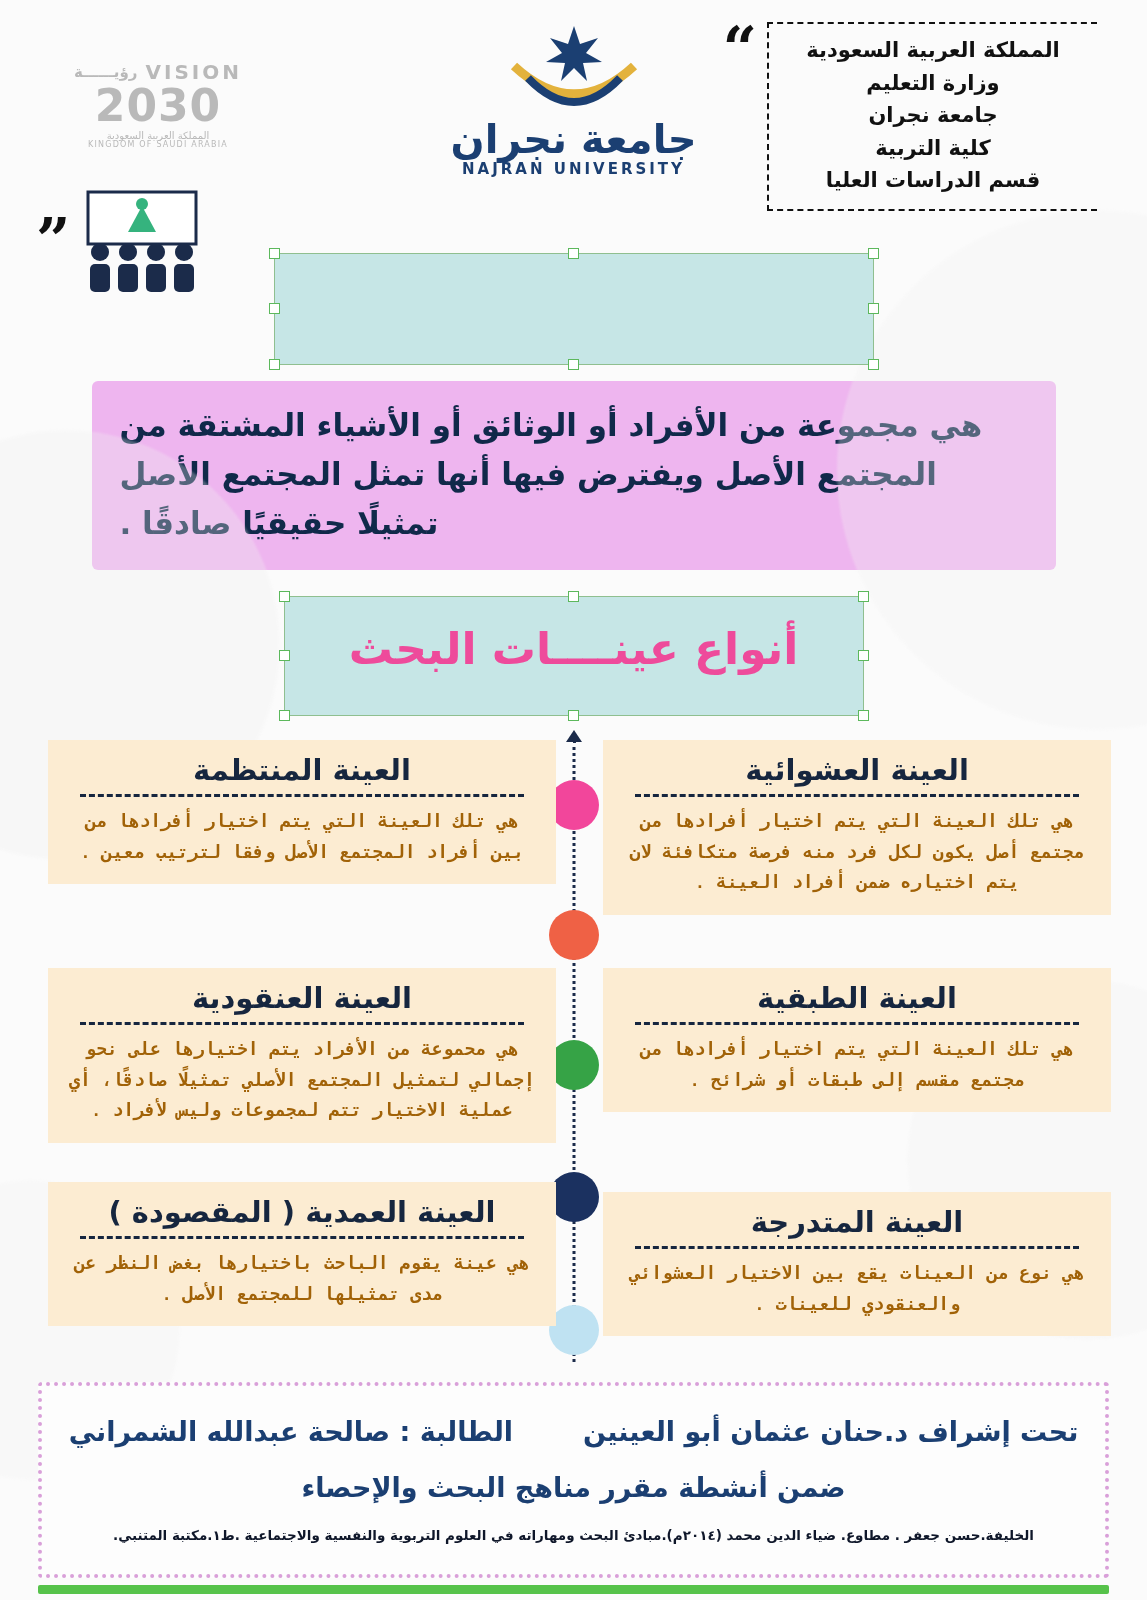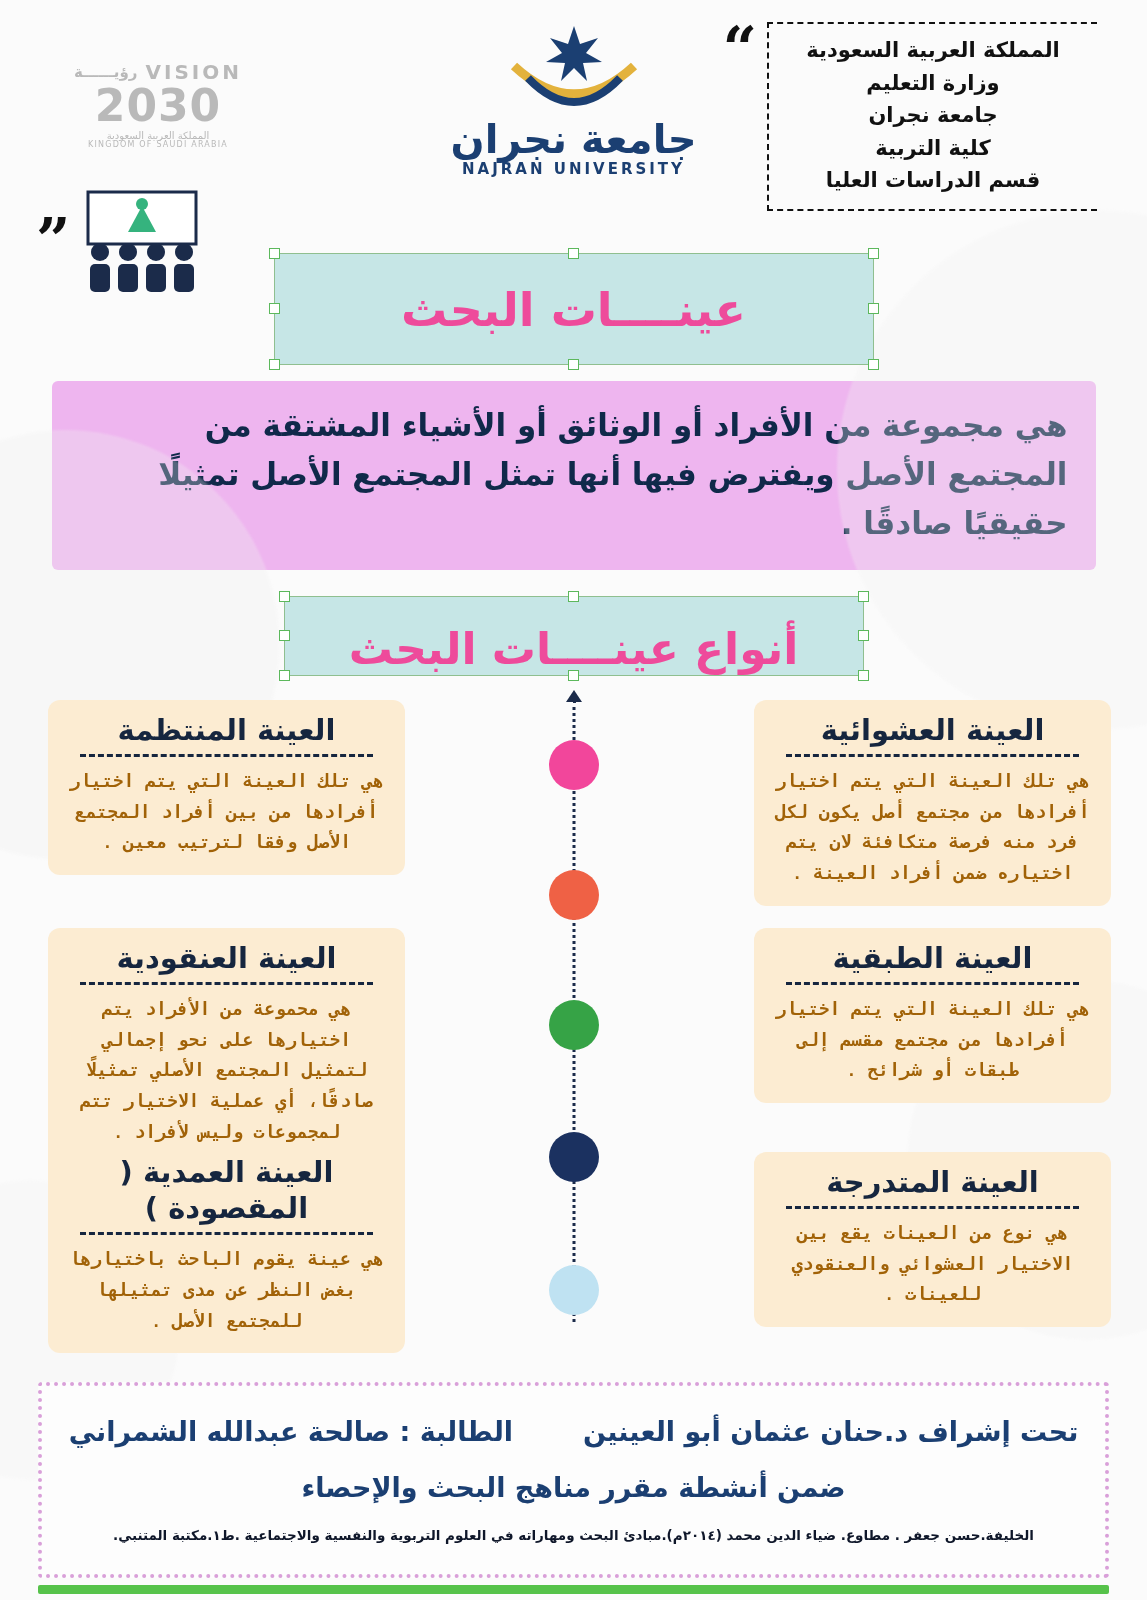--- a/index.html
+++ b/index.html
@@ -156,37 +156,37 @@
   #title1 {
     width: 600px;
     height: 112px;
     margin-top: 38px;
     line-height: 112px;
     font-size: 46px;
     letter-spacing: 2px;
   }
   #title2 {
     width: 580px;
-    height: 80px;
+    height: 120px;
     margin-top: 26px;
     line-height: 104px;
     font-size: 44px;
   }
 
   
   .definition {
-    width: 1044px;
+    width: 964px;
     margin: 16px auto 0 auto;
     background: #eeb5ef;
     border-radius: 6px;
     padding: 20px 28px 22px 28px;
     color: #10294a;
     font-size: 31px;
     line-height: 1.58;
-    text-align: right;
+    text-align: left;
     font-weight: 600;
   }
 
   
   .timeline-wrap {
     position: relative;
     margin-top: 24px;
     height: 640px;
   }
   .axis {
@@ -211,23 +211,23 @@
   .dot {
     position: absolute;
     left: 50%;
     transform: translateX(-50%);
     width: 50px; height: 50px;
     border-radius: 50%;
   }
 
   .card {
     position: absolute;
-    width: 357px;
+    width: 508px;
     background: #fcecd2;
-    border-radius: 12px;
+    border-radius: 0;
     padding: 12px 18px 16px 18px;
     text-align: center;
     color: #1b2b4a;
   }
   .card.right { right: 36px; }
   .card.left  { left: 48px; }
 
   .card-title {
     font-size: 29px;
     font-weight: bold;
@@ -344,21 +344,20 @@
       <div class="line">المملكة العربية السعودية</div>
       <div class="line">وزارة التعليم</div>
       <div class="line">جامعة نجران</div>
       <div class="line">كلية التربية</div>
       <div class="line">قسم الدراسات العليا</div>
     </div>
     <div class="quote-mark quote-close">”</div>
   </div>
 
   <div class="title-box" id="title1">
-    <span>عينــــات البحث</span>
     <span class="handle h-tl"></span>
     <span class="handle h-tc"></span>
     <span class="handle h-tr"></span>
     <span class="handle h-ml"></span>
     <span class="handle h-mr"></span>
     <span class="handle h-bl"></span>
     <span class="handle h-bc"></span>
     <span class="handle h-br"></span>
   </div>
 

